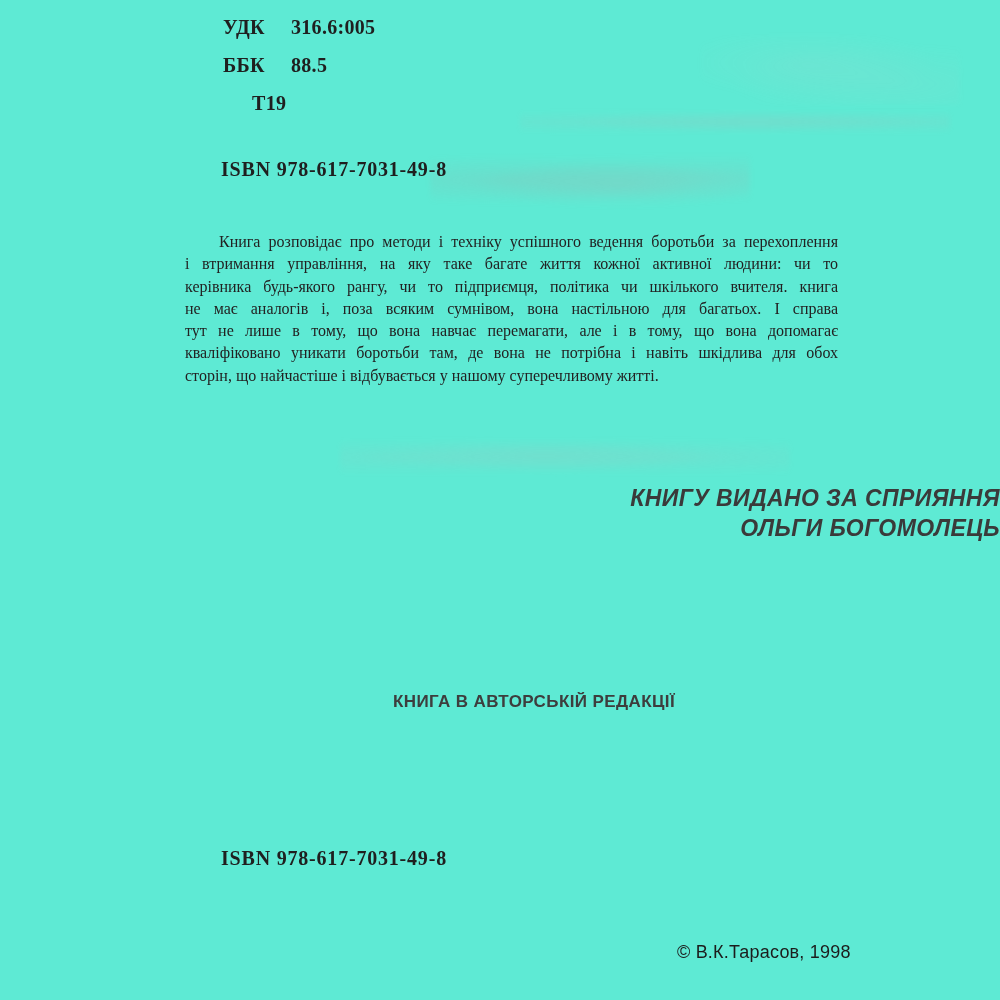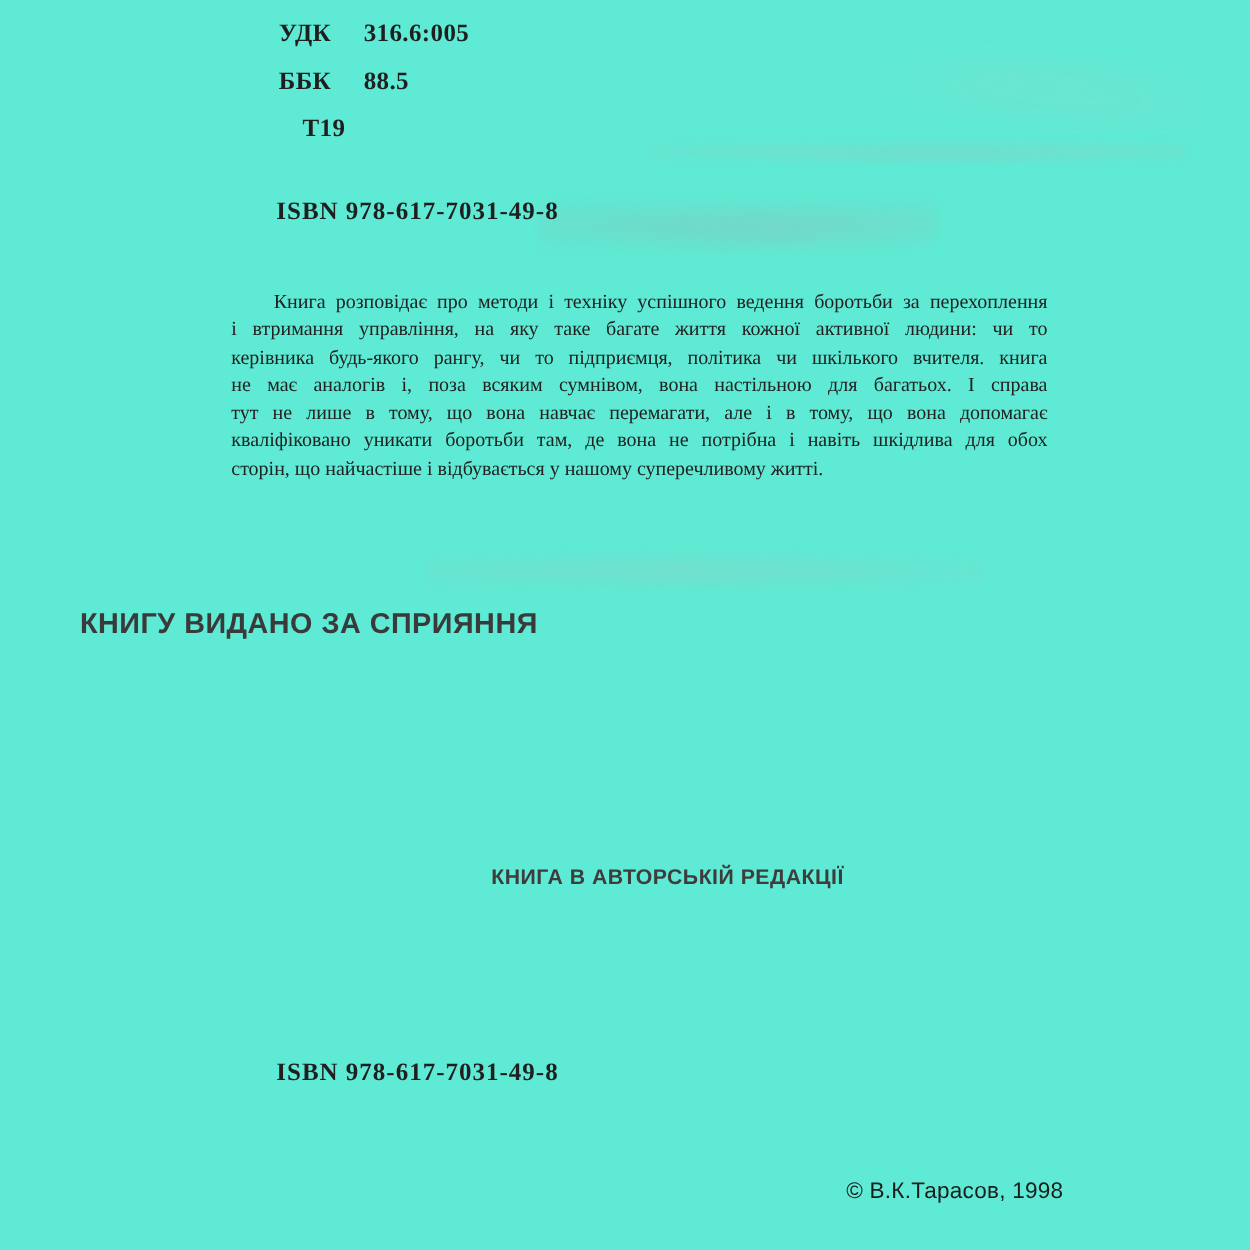--- a/index.html
+++ b/index.html
@@ -60,21 +60,21 @@
     font-size: 20px;
     letter-spacing: 0.3px;
   }
   .biblio-row {
     display: flex;
     height: 22px;
     margin-bottom: 16px;
   }
   .biblio-row .lbl { width: 44px; }
   .biblio-row .val { margin-left: 24px; }
-  .author-code { margin-left: 19px; }
+  .author-code { margin-left: 29px; }
 
   .isbn-top {
     position: absolute;
     left: 221px;
     top: 158px;
     font-weight: bold;
     font-size: 20px;
     letter-spacing: 0.8px;
   }
 
@@ -94,27 +94,28 @@
   }
   .annotation .line.first { text-indent: 34px; }
   .annotation .line.last  { text-align-last: left; }
 
   
   .sponsor {
     position: absolute;
     left: 64px;
     top: 483px;
     width: 936px;
-    text-align: left;
+    text-align: right;
     font-family: "Liberation Sans", sans-serif;
     font-weight: bold;
     font-size: 23px;
     line-height: 30px;
     color: #3a3a3a;
     letter-spacing: 0.4px;
+    font-style: italic;
   }
   .edition-note {
     position: absolute;
     left: 66px;
     top: 692px;
     width: 936px;
     text-align: center;
     font-family: "Liberation Sans", sans-serif;
     font-weight: bold;
     font-size: 17px;
@@ -172,20 +173,21 @@
     <div class="line">і втримання управління, на яку таке багате життя кожної активної людини: чи то</div>
     <div class="line">керівника будь-якого рангу, чи то підприємця, політика чи шкілького вчителя. книга</div>
     <div class="line">не має аналогів і, поза всяким сумнівом, вона настільною для багатьох. І справа</div>
     <div class="line">тут не лише в тому, що вона навчає перемагати, але і в тому, що вона допомагає</div>
     <div class="line">кваліфіковано уникати боротьби там, де вона не потрібна і навіть шкідлива для обох</div>
     <div class="line last">сторін, що найчастіше і відбувається у нашому суперечливому житті.</div>
   </div>
 
   <div class="sponsor">
     <div>КНИГУ ВИДАНО ЗА СПРИЯННЯ</div>
+    <div>ОЛЬГИ БОГОМОЛЕЦЬ</div>
   </div>
 
   <div class="edition-note">КНИГА В АВТОРСЬКІЙ РЕДАКЦІЇ</div>
 
   <div class="isbn-bottom">ISBN 978-617-7031-49-8</div>
 
   <div class="copyright">© В.К.Тарасов, 1998</div>
 
 </div>
 

